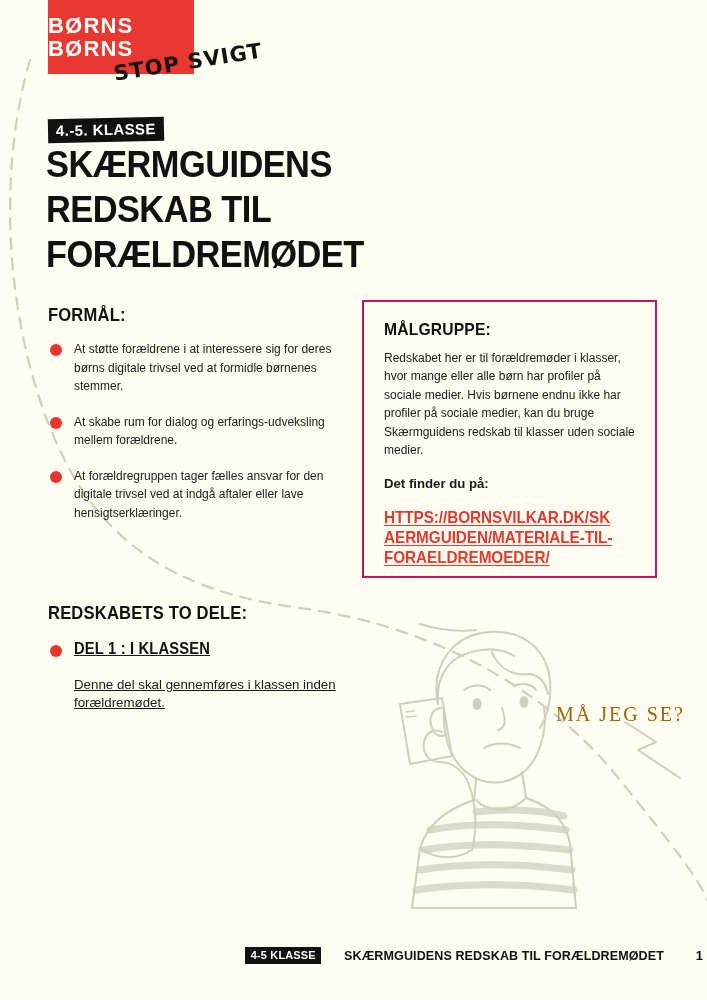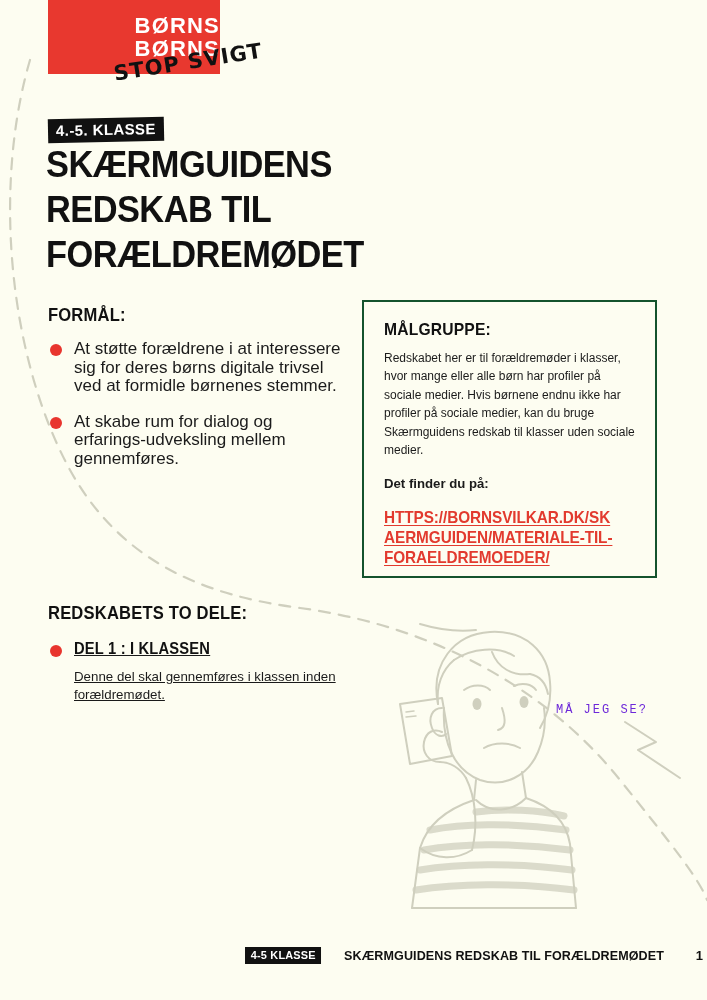--- a/index.html
+++ b/index.html
@@ -22,25 +22,25 @@
     position: absolute;
     left: 0; top: 0;
     width: 707px; height: 1000px;
     pointer-events: none;
   }
 
   
   .logo-block {
     position: absolute;
     left: 48px; top: 0;
-    width: 172px; height: 74px;
+    width: 146px; height: 74px;
     background: #E8382F;
     display: flex;
     flex-direction: column;
-    align-items: flex-end;
+    align-items: flex-start;
     justify-content: center;
   }
   .logo-line {
     color: #fff;
     font-family: "Liberation Sans", sans-serif;
     font-weight: bold;
     font-size: 22px;
     letter-spacing: 1.2px;
     line-height: 23px;
   }
@@ -102,40 +102,40 @@
   }
   .bullet-list {
     margin: 14px 0 0 0;
     padding: 0;
     list-style: none;
   }
   .bullet-item {
     position: relative;
     padding-left: 26px;
     margin-bottom: 17px;
-    font-size: 17px;
+    font-size: 12px;
     line-height: 18.5px;
     color: #1b1b1b;
   }
   .bullet-item::before {
     content: "";
     position: absolute;
     left: 2px; top: 4px;
     width: 12px; height: 12px;
     background: #E8352E;
     border-radius: 50%;
   }
 
   
   .maalgruppe-box {
     position: absolute;
     left: 362px; top: 300px;
     width: 295px;
     height: 278px;
-    border: 2px solid #14532d;
+    border: 2px solid #be185d;
     box-sizing: border-box;
     padding: 18px 20px 0 20px;
   }
   .maalgruppe-box .sec-heading { font-size: 17px; }
   .mg-body {
     margin-top: 9px;
     font-size: 12px;
     line-height: 18.4px;
     color: #1b1b1b;
   }
@@ -190,40 +190,40 @@
   .dele-title {
     font-weight: bold;
     font-size: 16px;
     color: #111;
     font-stretch: condensed;
     transform: scaleX(0.92);
     transform-origin: left center;
     letter-spacing: 0.2px;
   }
   .dele-body {
-    margin-top: 10px;
+    margin-top: 18px;
     font-size: 13.3px;
     line-height: 18px;
     color: #1b1b1b;
   }
 
   
   .illustration {
     position: absolute;
     left: 380px; top: 612px;
     width: 327px; height: 300px;
     pointer-events: none;
   }
   .speech-text {
     position: absolute;
     left: 556px; top: 703px;
-    font-family: Liberation Mono, monospace;
-    font-size: 12px;
+    font-family: Liberation Serif, serif;
+    font-size: 20px;
     letter-spacing: 2px;
-    color: #6d28d9;
+    color: #a16207;
   }
 
   
   .footer {
     position: absolute;
     left: 0; bottom: 36px;
     width: 707px;
     display: flex;
     align-items: center;
     justify-content: flex-end;
@@ -276,21 +276,22 @@
   <div class="main-title">
     <div>SKÆRMGUIDENS</div>
     <div>REDSKAB TIL</div>
     <div>FORÆLDREMØDET</div>
   </div>
 
   <div class="formaal">
     <div class="sec-heading">FORMÅL:</div>
     <ul class="bullet-list">
       <li class="bullet-item">At støtte forældrene i at interessere sig for deres børns digitale trivsel ved at formidle børnenes stemmer.</li>
-      <li class="bullet-item">At skabe rum for dialog og erfarings-udveksling mellem gennemføres.</li>
+      <li class="bullet-item">At skabe rum for dialog og erfarings-udveksling mellem forældrene.</li>
+      <li class="bullet-item">At forældregruppen tager fælles ansvar for den digitale trivsel ved at indgå aftaler eller lave hensigtserklæringer.</li>
     </ul>
   </div>
 
   <div class="maalgruppe-box">
     <div class="sec-heading">MÅLGRUPPE:</div>
     <div class="mg-body">Redskabet her er til forældremøder i klasser, hvor mange eller alle børn har profiler på sociale medier. Hvis børnene endnu ikke har profiler på sociale medier, kan du bruge Skærmguidens redskab til klasser uden sociale medier.</div>
     <div class="mg-find">Det finder du på:</div>
     <a class="mg-url" href="#">HTTPS://BORNSVILKAR.DK/SKAERMGUIDEN/MATERIALE-TIL-FORAELDREMOEDER/</a>
   </div>
 

